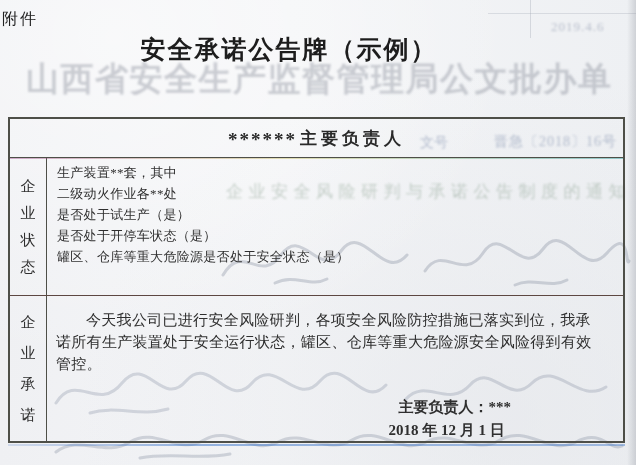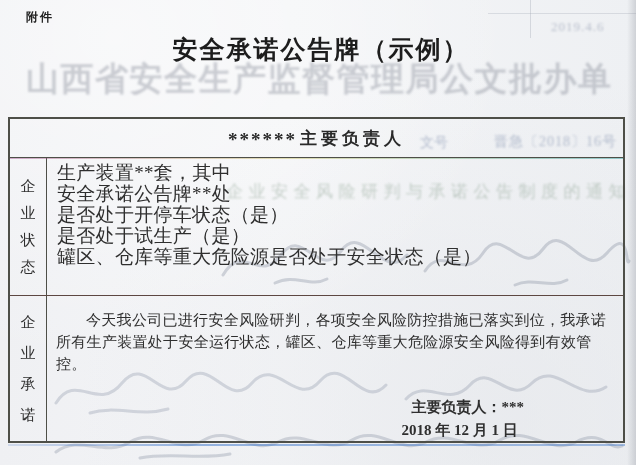--- a/index.html
+++ b/index.html
@@ -25,43 +25,43 @@
   .wm-docno-label{left:420px;top:134px;font-size:14px;color:rgba(120,135,168,.5);filter:blur(1px);}
   .wm-docno-value{left:494px;top:133px;font-size:14px;letter-spacing:1px;
     color:rgba(120,135,168,.5);filter:blur(1px);}
   .wm-notice{left:226px;top:180px;font-size:17px;letter-spacing:5.5px;
     color:rgba(122,148,128,.4);filter:blur(1.2px);}
   .hw{position:absolute;filter:blur(.6px);}
   .wm-bottom-blue{left:8px;top:444px;width:617px;height:2px;
     background:linear-gradient(90deg,rgba(80,125,200,.2),rgba(70,125,205,.55) 30%,rgba(70,125,205,.45));}
   
   .content{position:absolute;inset:0;z-index:1;}
-  .attachment{position:absolute;left:26px;top:9px;font-size:12px;font-weight:700;
+  .attachment{position:absolute;left:2px;top:9px;font-size:16px;font-weight:400;
     letter-spacing:2px;color:#222;}
-  .doc-title{position:absolute;left:8px;top:33px;width:578px;text-align:center;
-    font-size:25px;font-weight:700;letter-spacing:2px;color:#1d1d1d;padding-left:24px;}
+  .doc-title{position:absolute;left:0;top:33px;width:578px;text-align:center;
+    font-size:25px;font-weight:700;letter-spacing:2px;color:#1d1d1d;}
   .board{position:absolute;left:8px;top:117px;width:617px;height:326px;
     border:2px solid #4e4f48;box-sizing:border-box;background:transparent;color:#2f2f2f;}
   .board-header{height:38px;border-bottom:1px solid #4e4f48;position:relative;
     display:flex;align-items:center;justify-content:center;
     font-size:17px;font-weight:700;color:#2a2a2a;}
   .board-header::after{content:"";position:absolute;left:0;right:0;bottom:-2px;height:1px;
     background:linear-gradient(90deg,rgba(150,60,130,.4),rgba(190,180,70,.38) 45%,rgba(55,160,160,.5));}
   .company-stars{font-size:19px;letter-spacing:2px;position:relative;top:2px;margin-right:3px;}
   .company-name{letter-spacing:4px;}
   .board-body{display:flex;flex-direction:column;height:283px;}
   .row{display:flex;}
   .row-status{height:152px;border-bottom:1px solid #5d4742;box-sizing:border-box;}
   .row-commit{flex:1;}
   .label-col{width:36px;border-right:1px solid #4e4f48;display:flex;flex-direction:column;
     align-items:center;justify-content:center;font-size:15px;color:#2f2f2f;flex:none;}
   .row-status .label-col{gap:8px;}
   .row-commit .label-col{gap:12px;}
-  .status-cell{flex:1;padding:4px 8px 0 10px;font-size:19px;line-height:21px;letter-spacing:.3px;}
-  .commit-cell{flex:1;padding:13px 4px 0 9px;font-size:15px;line-height:22px;}
+  .status-cell{flex:1;padding:4px 8px 0 10px;font-size:13px;line-height:21px;letter-spacing:.3px;}
+  .commit-cell{flex:1;padding:13px 17px 0 9px;font-size:15px;line-height:22px;}
   .commit-para{text-indent:2em;letter-spacing:.3px;padding-right:10px;}
   .sig-block{margin:21px 95px 0 auto;width:max-content;line-height:22.5px;font-weight:bold;}
   .sig-signer{padding-left:10px;}
 </style>
 </head>
 <body>
 
 <div class="page">
 
   <div class="wm-layer">
@@ -115,23 +115,23 @@
 
         <div class="row row-status">
           <div class="label-col">
             <span>企</span>
             <span>业</span>
             <span>状</span>
             <span>态</span>
           </div>
           <div class="status-cell">
             <div>生产装置**套，其中</div>
-            <div>安全承诺公告牌**处</div>
+            <div>二级动火作业各**处</div>
+            <div>是否处于试生产（是）</div>
             <div>是否处于开停车状态（是）</div>
-            <div>是否处于试生产（是）</div>
             <div>罐区、仓库等重大危险源是否处于安全状态（是）</div>
           </div>
         </div>
 
         <div class="row row-commit">
           <div class="label-col">
             <span>企</span>
             <span>业</span>
             <span>承</span>
             <span>诺</span>

